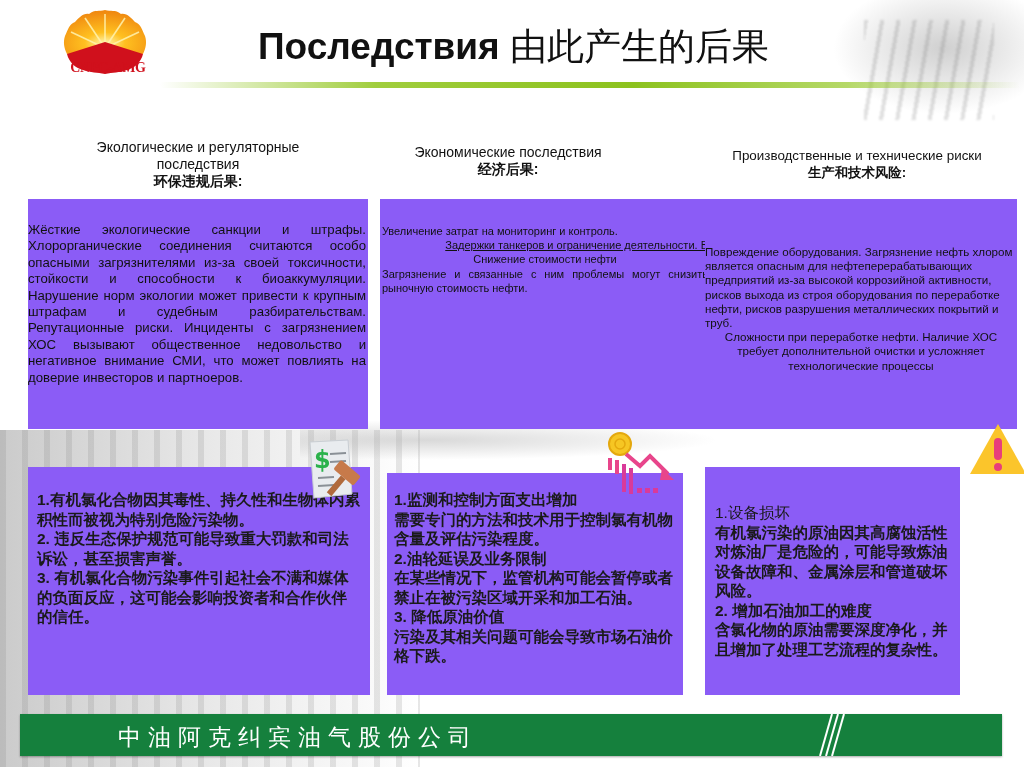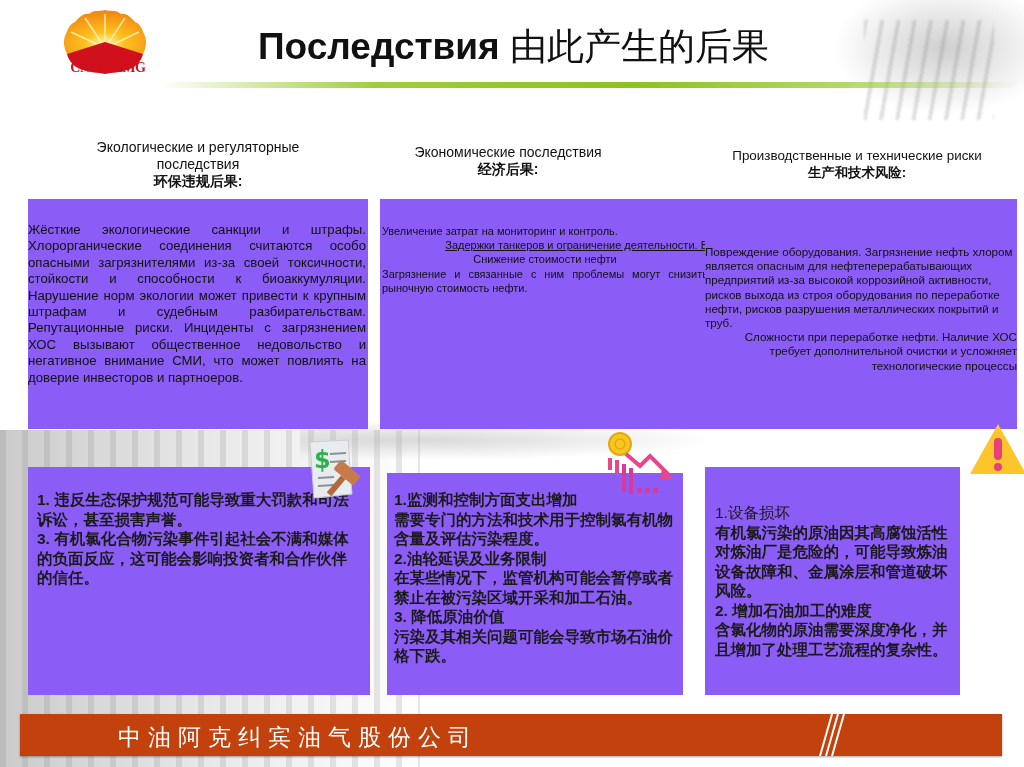--- a/index.html
+++ b/index.html
@@ -75,21 +75,21 @@
     .card-6 { left: 705px; top: 467px; width: 255px; height: 228px; padding: 36px 6px 0 10px; }
 
     
     .icon-fine { position: absolute; left: 300px; top: 438px; width: 64px; height: 64px; }
     .icon-price { position: absolute; left: 598px; top: 432px; width: 80px; height: 70px; }
     .icon-warn { position: absolute; left: 968px; top: 424px; width: 60px; height: 52px; }
 
     
     .footer-bar {
       position: absolute; left: 20px; top: 714px; width: 982px; height: 42px;
-      background: #c2410c;
+      background: #15803d;
       box-shadow: 0 1px 2px rgba(0,0,0,0.35);
     }
     .footer-text {
       position: absolute; left: 98px; top: 8px; font-size: 23px; color: #ffffff;
       letter-spacing: 7px; font-family: "DejaVu Sans", sans-serif; white-space: nowrap;
     }
     .footer-stripes { position: absolute; left: 792px; top: 0; width: 40px; height: 42px; }
   </style>
 </head>
 <body>
@@ -146,25 +146,26 @@
 
 <div class="card card-ru card-2">
   <p style="text-align:left;">Увеличение затрат на мониторинг и контроль.</p>
   <p style="text-align:right;text-decoration:underline;">Задержки танкеров и ограничение деятельности. В</p>
   <p style="text-align:center;">Снижение стоимости нефти</p>
   <p>Загрязнение и связанные с ним проблемы могут снизить рыночную стоимость нефти.</p>
 </div>
 
 <div class="card card-ru card-3">
   <p style="text-align:left;">Повреждение оборудования. Загрязнение нефть хлором является опасным для нефтеперерабатывающих предприятий из-за высокой коррозийной активности, рисков выхода из строя оборудования по переработке нефти, рисков разрушения металлических покрытий и труб.</p>
-  <p style="text-align:right;">Сложности при переработке нефти. Наличие ХОС требует дополнительной очистки и усложняет технологические процессы</p>
+  <p style="text-align:center;">Сложности при переработке нефти. Наличие ХОС требует дополнительной очистки и усложняет технологические процессы</p>
 </div>
 
 <div class="card card-cn card-4">
-  <p>1. 违反生态保护规范可能导致重大罚款和司法诉讼，甚至损害声誉。</p>
+  <p>1.有机氯化合物因其毒性、持久性和生物体内累积性而被视为特别危险污染物。</p>
+  <p>2. 违反生态保护规范可能导致重大罚款和司法诉讼，甚至损害声誉。</p>
   <p>3. 有机氯化合物污染事件引起社会不满和媒体的负面反应，这可能会影响投资者和合作伙伴的信任。</p>
 </div>
 
 <div class="card card-cn card-5">
   <p>1.监测和控制方面支出增加</p>
   <p>需要专门的方法和技术用于控制氯有机物含量及评估污染程度。</p>
   <p>2.油轮延误及业务限制</p>
   <p>在某些情况下，监管机构可能会暂停或者禁止在被污染区域开采和加工石油。</p>
   <p>3. 降低原油价值</p>
   <p>污染及其相关问题可能会导致市场石油价格下跌。</p>

